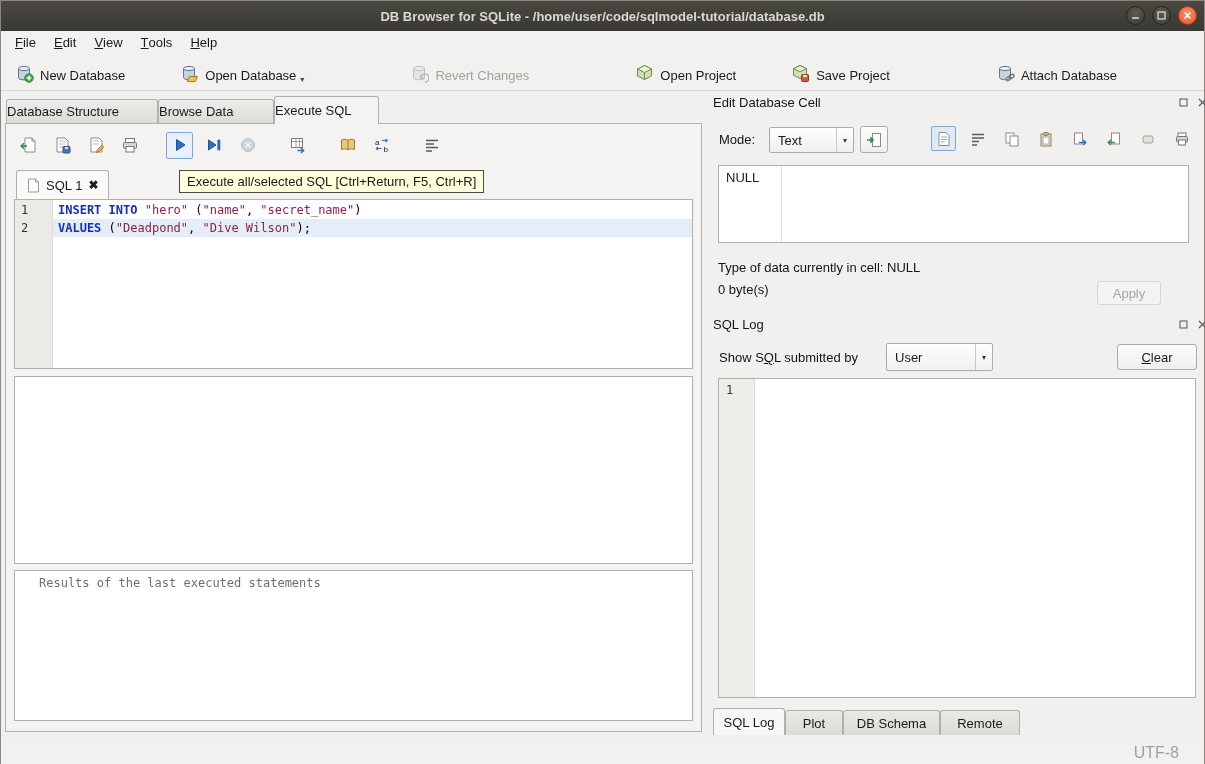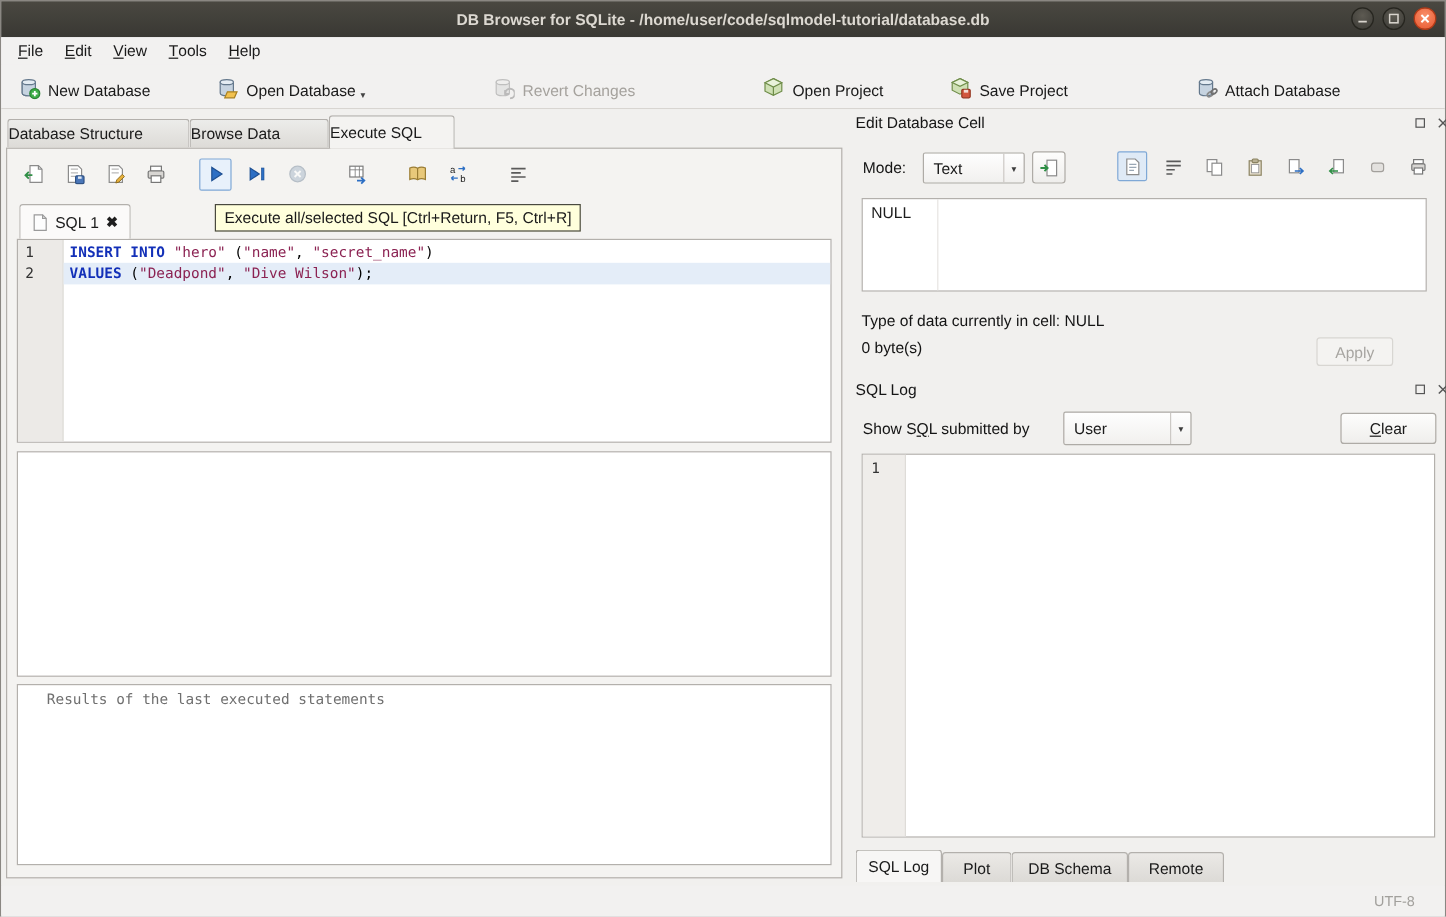--- a/index.html
+++ b/index.html
@@ -78,21 +78,21 @@
   .cell-edit{position:absolute;background:#fff;border:1px solid #b3b0ac;}
   .cell-null{position:absolute;left:7px;top:4px;font-size:13px;color:#1c1c1c;}
   .cell-div{position:absolute;left:62px;top:0;bottom:0;width:1px;background:#e6e4e1;}
   .log-box{position:absolute;background:#fff;border:1px solid #b3b0ac;}
   .log-gutter{position:absolute;left:0;top:0;bottom:0;width:36px;background:#efedea;border-right:1px solid #dedcd8;font-family:"DejaVu Sans Mono",monospace;font-size:12px;color:#333;padding:4px 0 0 7px;}
   .btab{position:absolute;display:flex;align-items:center;justify-content:center;font-size:13px;border:1px solid #b3b0ac;border-bottom:none;border-top-left-radius:3px;border-top-right-radius:3px;}
   .btab.active{background:#f7f6f5;z-index:2;top:617px;height:27px;}
   .btab.inactive{background:linear-gradient(#ebe9e6,#dcdad6);top:619px;height:25px;}
 
   .statusbar{position:absolute;left:0;right:0;top:737px;height:27px;background:#f2f1f0;}
-  .enc{position:absolute;right:25px;top:6px;color:#a2a09c;font-size:12px;}
+  .enc{position:absolute;right:25px;top:6px;color:#a2a09c;font-size:16px;}
   u{text-decoration:underline;}
 </style>
 </head>
 <body>
 
 <div class="window">
 
   <div class="titlebar">
     <div class="title-text">DB Browser for SQLite - /home/user/code/sqlmodel-tutorial/database.db</div>
     <div class="win-controls">

